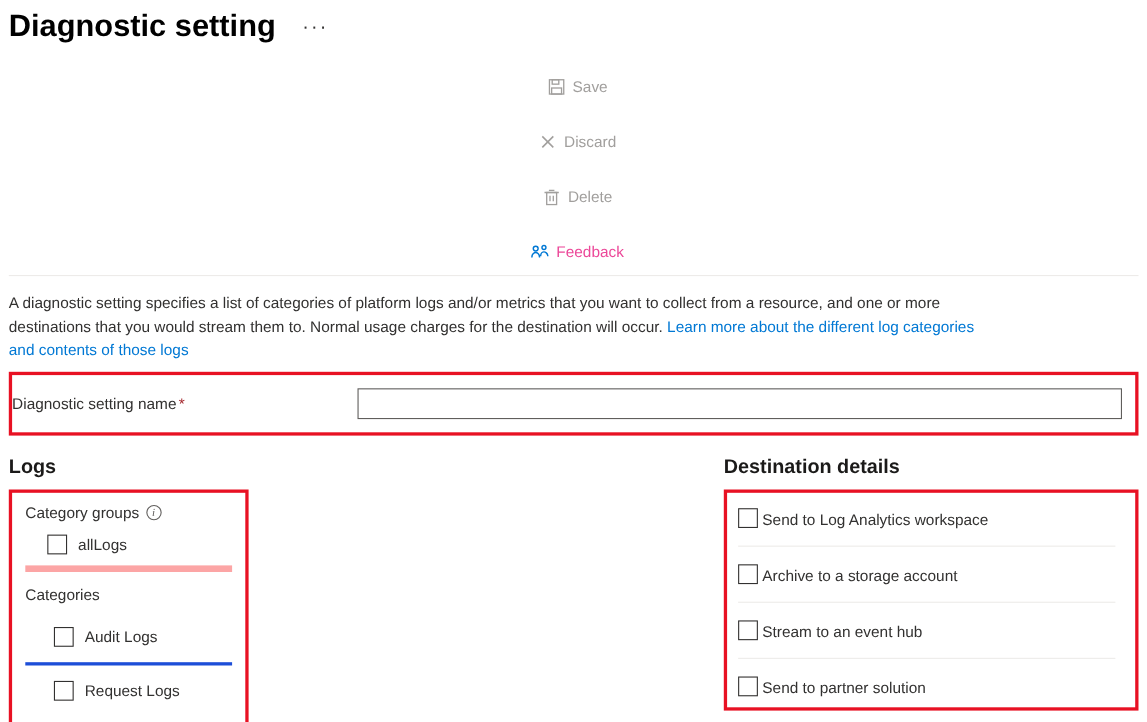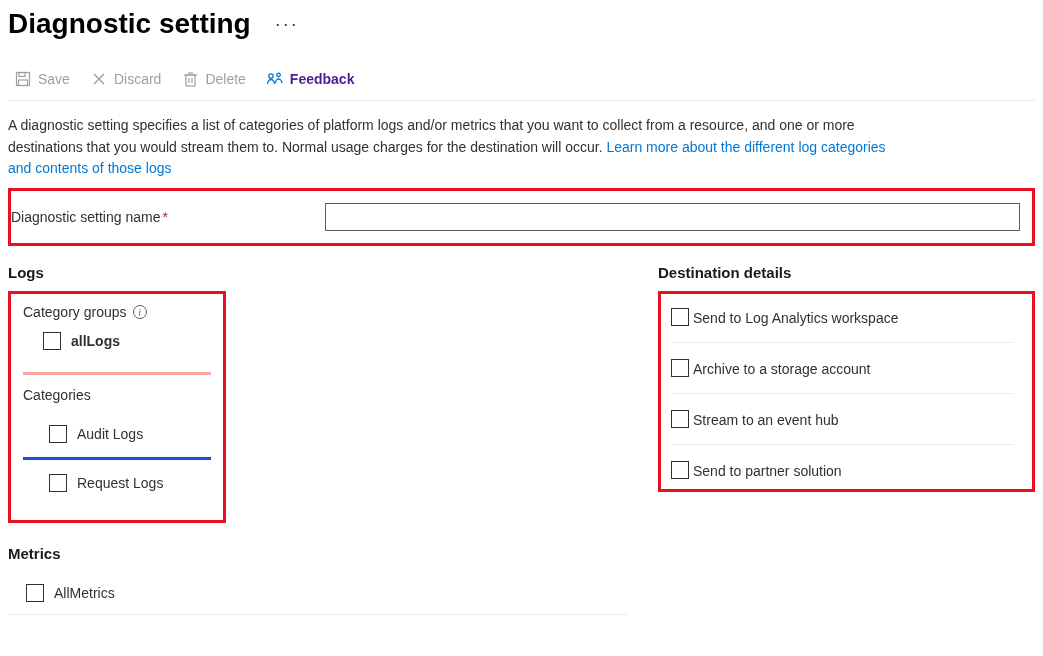--- a/index.html
+++ b/index.html
@@ -24,35 +24,36 @@
     .more-dots {
       margin-left: 24px;
       font-size: 18px;
       color: #323130;
       letter-spacing: 2px;
       cursor: pointer;
     }
     .toolbar {
       display: flex;
       align-items: center;
-      gap: 20px;
+      gap: 32px;
       padding: 10px 0 12px 6px;
       border-bottom: 1px solid #edebe9;
+      flex-direction: column;
     }
     .toolbar-btn {
       display: inline-flex;
       align-items: center;
       gap: 6px;
       color: #a19f9d;
       font-size: 14px;
       cursor: pointer;
       background: none;
       border: none;
     }
-    .toolbar-btn.active { color: #4c1d95; font-weight: bold; }
+    .toolbar-btn.active { color: #ec4899; }
     .toolbar-btn .icon { width: 18px; height: 18px; display: inline-flex; align-items: center; justify-content: center; }
     .toolbar-btn.feedback .icon { color: #0078d4; }
     .description {
       padding: 14px 0 6px 0;
       line-height: 1.55;
       font-size: 14px;
       color: #323130;
       max-width: 880px;
     }
     .description a {
@@ -83,21 +84,21 @@
       margin-right: 4px;
     }
     .columns {
       display: flex;
       margin-top: 18px;
       gap: 30px;
     }
     .left-col { flex: 0 0 620px; }
     .right-col { flex: 1; }
     .section-title {
-      font-size: 15px;
+      font-size: 18px;
       font-weight: 600;
       color: #1b1a19;
       margin-bottom: 10px;
     }
     .highlight-box {
       border: 3px solid #e81123;
       padding: 10px 12px 14px 12px;
     }
     .left-col .highlight-box { width: 218px; }
     .subheader {
@@ -127,21 +128,21 @@
       padding: 6px 0 6px 20px;
       font-size: 14px;
     }
     .left-col .section-body .check-row {
       border-bottom: 3px solid #1d4ed8;
       padding-left: 26px;
       padding-top: 14px;
       padding-bottom: 14px;
     }
     .left-col .section-body .check-row:last-child { border-bottom: none; }
-    .left-col .group-row { padding-left: 20px; padding-top: 4px; padding-bottom: 22px; border-bottom: 3px solid #fca5a5; font-weight: bold; }
+    .left-col .group-row { padding-left: 20px; padding-top: 4px; padding-bottom: 10px; border-bottom: 6px solid #fca5a5; }
     .checkbox {
       width: 18px; height: 18px;
       border: 1px solid #323130;
       background: #fff;
       flex-shrink: 0;
       cursor: pointer;
     }
     .dest-row {
       display: flex;
       align-items: flex-end;

